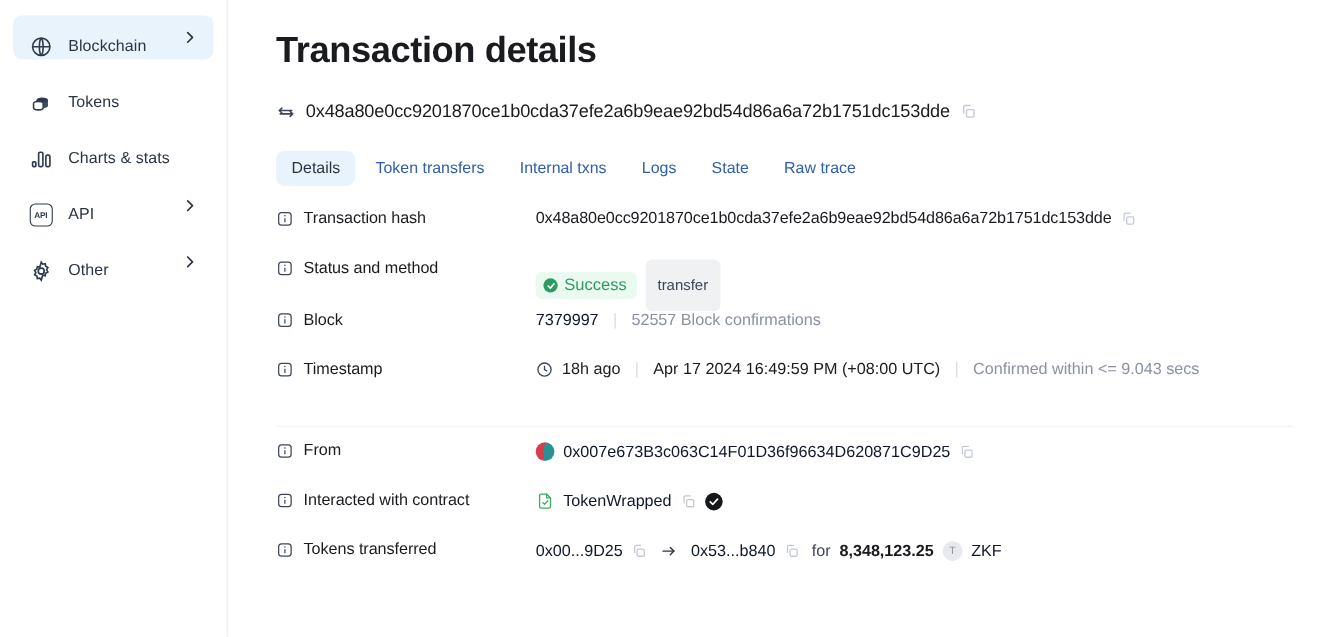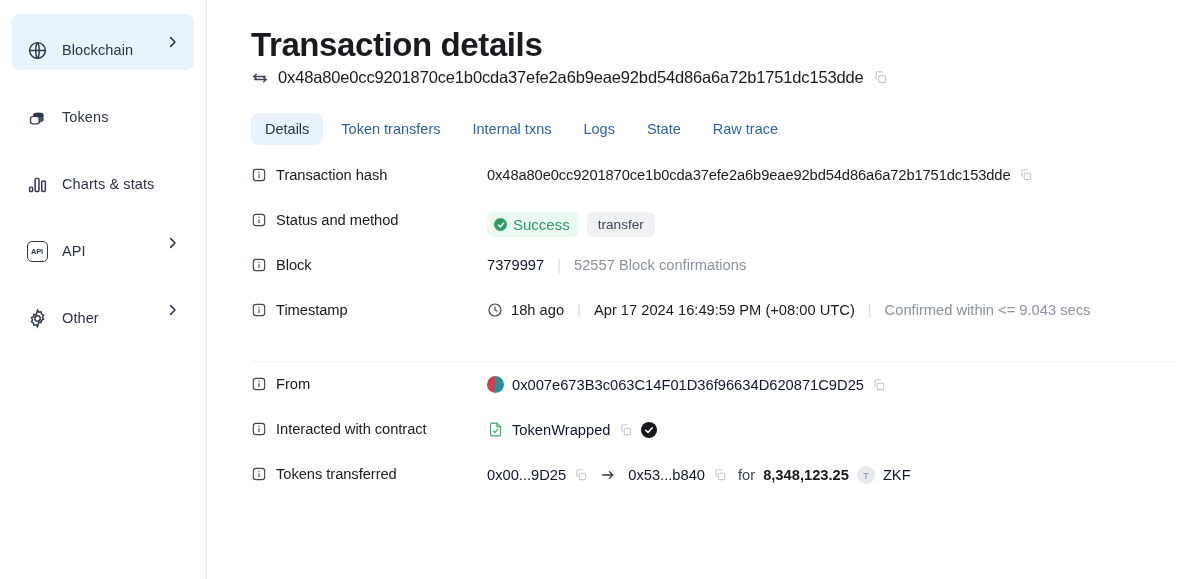--- a/index.html
+++ b/index.html
@@ -15,21 +15,21 @@
   
   .sidebar {
     width: 207px; height: 579px;
     background: #ffffff;
     border-right: 1px solid #eaecef;
     padding: 14px 12px 0 12px;
     flex: 0 0 207px;
   }
   .nav-item {
     display: flex; align-items: center;
-    height: 56px;
+    height: 40px;
     border-radius: 8px;
     padding: 16px 12px 0 14px;
     margin-bottom: 11px;
     cursor: pointer;
     position: relative;
   }
   .nav-item.active { background: #e9f3fc; }
   .nav-ico {
     width: 22px; height: 22px;
     flex: 0 0 22px;
@@ -65,21 +65,21 @@
     flex: 1;
     padding: 26px 24px 0 44px;
     position: relative;
     overflow: hidden;
   }
   .page-title {
     font-size: 33px;
     font-weight: bold;
     letter-spacing: -.4px;
     color: #1a1b1f;
-    margin-bottom: 4px;
+    margin-bottom: 28px;
   }
   .hash-line {
     display: flex; align-items: center;
     gap: 9px;
     margin-bottom: 26px;
   }
   .hash-line .txt {
     font-size: 16.5px;
     color: #1a1b1f;
     letter-spacing: -.15px;
@@ -144,21 +144,21 @@
     width: 13px; height: 13px;
     border-radius: 50%;
     background: #2e9b62;
     display: inline-flex; align-items: center; justify-content: center;
     flex: 0 0 13px;
   }
   .badge-method {
     background: #f0f1f3;
     color: #3d4657;
     border-radius: 6px;
-    padding: 5px 11px;
+    padding: 16px 11px;
     font-size: 13.6px;
   }
 
   .link { color: #0f172a; cursor: pointer; }
   .muted { color: #8a929f; }
   .sep { color: #d9dde3; padding: 0 5px; font-weight: 300; }
 
   .clock-ico { display: inline-flex; color: #3d4657; }
 
   .avatar {

